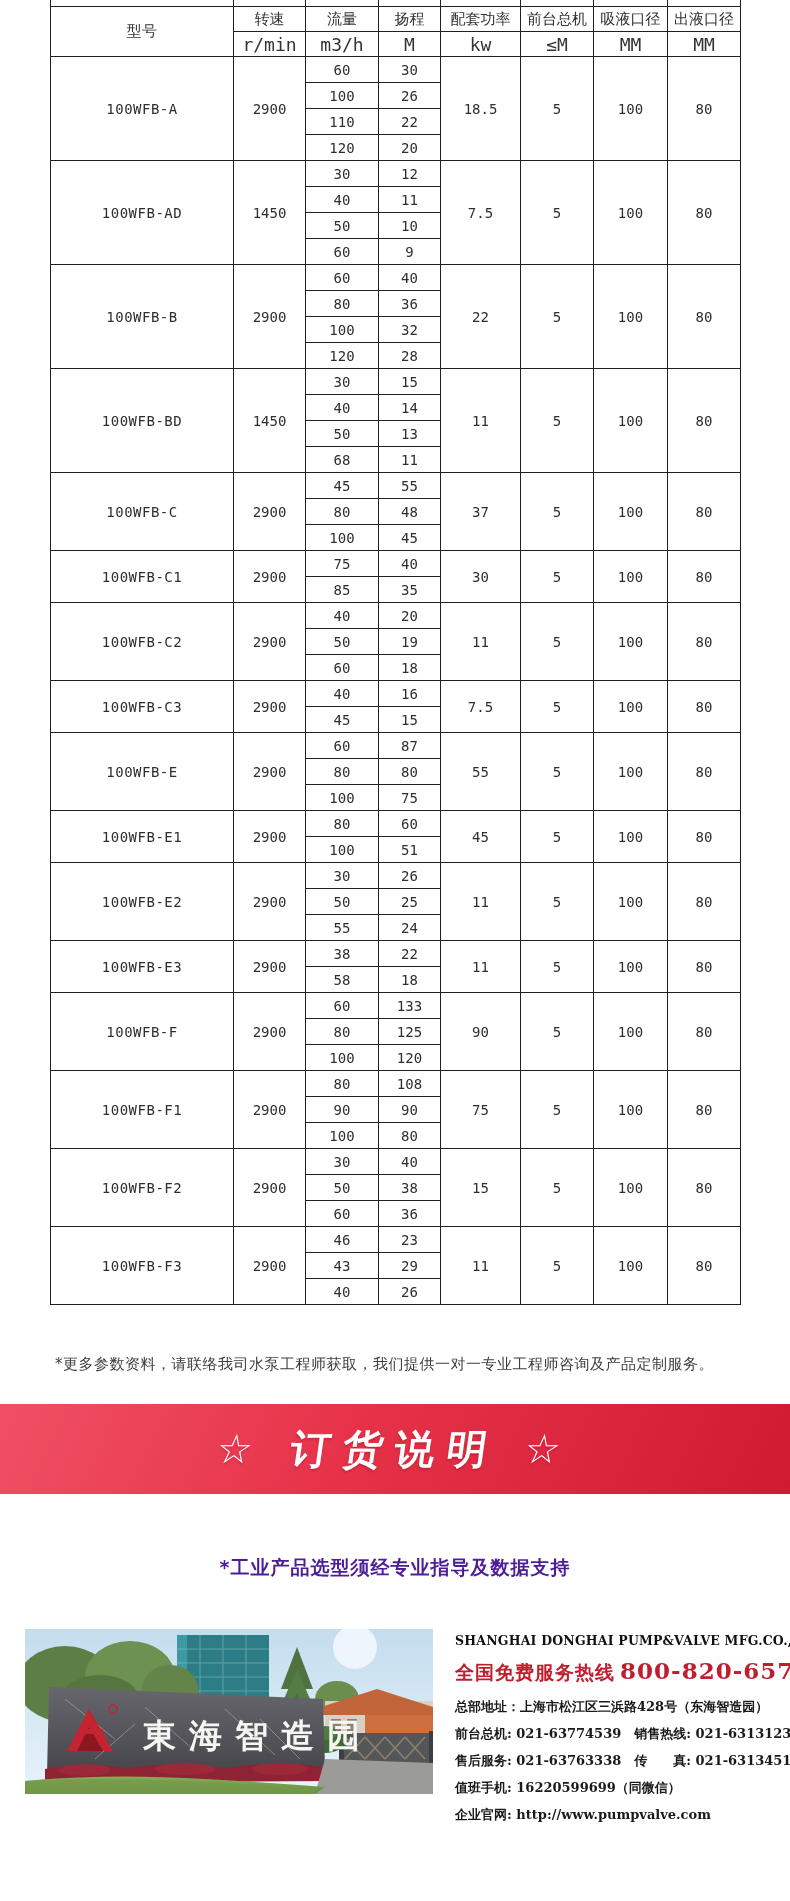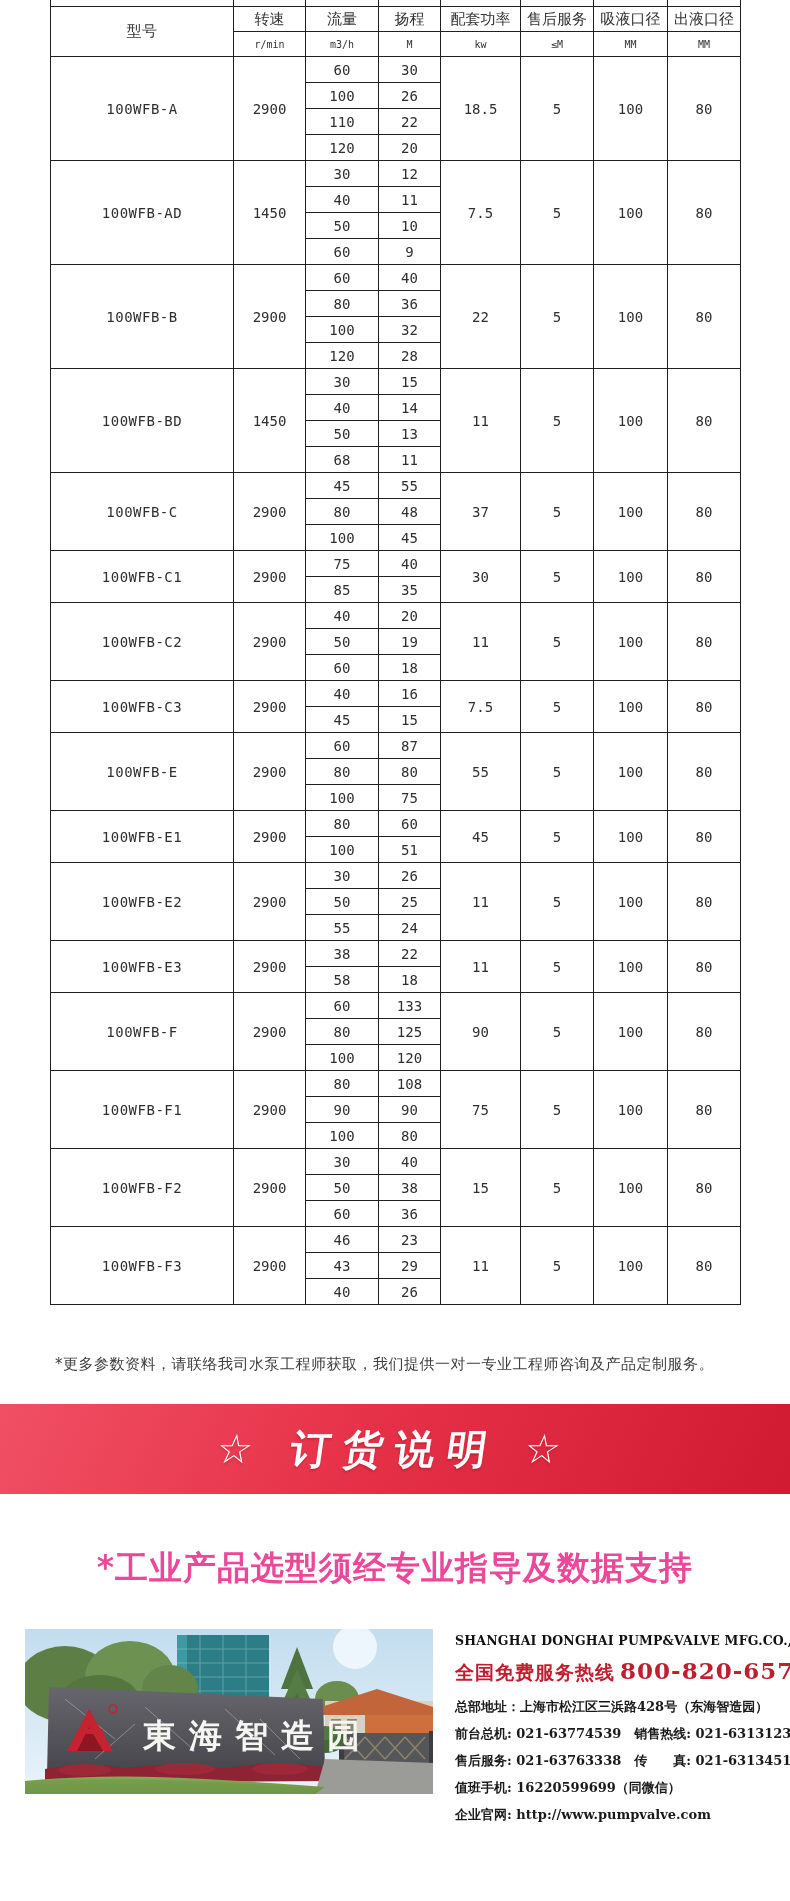--- a/index.html
+++ b/index.html
@@ -12,42 +12,42 @@
   .spec-table{
     border-collapse:collapse;table-layout:fixed;
     width:690px;margin:0 8px 0 50px;border-top:none;
   }
   .spec-table td{
     border:1px solid #1f1f1f;text-align:center;vertical-align:middle;
     color:#2e2e2e;padding:0;overflow:hidden;white-space:nowrap;
   }
   .spec-table tr.stub td{height:6px;border-top:none;}
   .spec-table tr.hd td{height:24px;font-size:15px;color:#333;}
-  .spec-table tr.hd.unit td{font-size:10px;font-family:"DejaVu Sans Mono","DejaVu Sans",monospace;}
+  .spec-table tr.hd.unit td{font-size:18px;font-family:"DejaVu Sans Mono","DejaVu Sans",monospace;}
   .spec-table tr.dr td{height:25px;font-size:14px;font-family:"DejaVu Sans Mono","DejaVu Sans",monospace;}
   .spec-table td.model{font-size:14px;letter-spacing:0.5px;}
   
   .note{
     margin:50px 0 0 55px;font-size:15px;color:#3d3d3d;letter-spacing:0.5px;
   }
   
   .banner{
     margin-top:30px;height:90px;width:790px;
     background:linear-gradient(115deg,#f05064 0%,#e63249 45%,#d01a31 100%);
     display:flex;align-items:center;justify-content:center;
   }
   .banner-text{
     color:#ffffff;font-size:40px;font-weight:900;letter-spacing:12px;
     transform:skewX(-8deg);text-shadow:0 2px 2px rgba(120,0,10,0.25);
     white-space:nowrap;
   }
   
   .notice{
-    margin-top:52px;text-align:center;color:#ec4899;font-weight:900;
-    font-size:33px;line-height:43px;letter-spacing:1px;
+    margin-top:52px;text-align:center;color:#4c1d95;font-weight:900;
+    font-size:19px;line-height:43px;letter-spacing:1px;
   }
   
   .company{display:flex;margin:40px 0 0 25px;}
   .photo-wrap{width:408px;height:144px;flex:none;}
   .photo-wrap svg{display:block;}
   .company-info{margin-left:22px;width:315px;}
   .c-name{font-size:26px;font-weight:900;color:#0d0d0d;white-space:nowrap;letter-spacing:0.5px;}
   .c-name-en{
     margin-top:4px;font-size:12.5px;font-weight:bold;color:#111;
     font-family:"DejaVu Serif","Liberation Serif",serif;white-space:nowrap;letter-spacing:0.2px;
@@ -88,21 +88,21 @@
         <td></td>
         <td></td>
         <td></td>
       </tr>
       <tr class="hd">
         <td class="model" rowspan="2">型号</td>
         <td>转速</td>
         <td>流量</td>
         <td>扬程</td>
         <td>配套功率</td>
-        <td>售后服务</td>
+        <td>前台总机</td>
         <td>吸液口径</td>
         <td>出液口径</td>
       </tr>
       <tr class="hd unit">
         <td>r/min</td>
         <td>m3/h</td>
         <td>M</td>
         <td>kw</td>
         <td>≤M</td>
         <td>MM</td>

